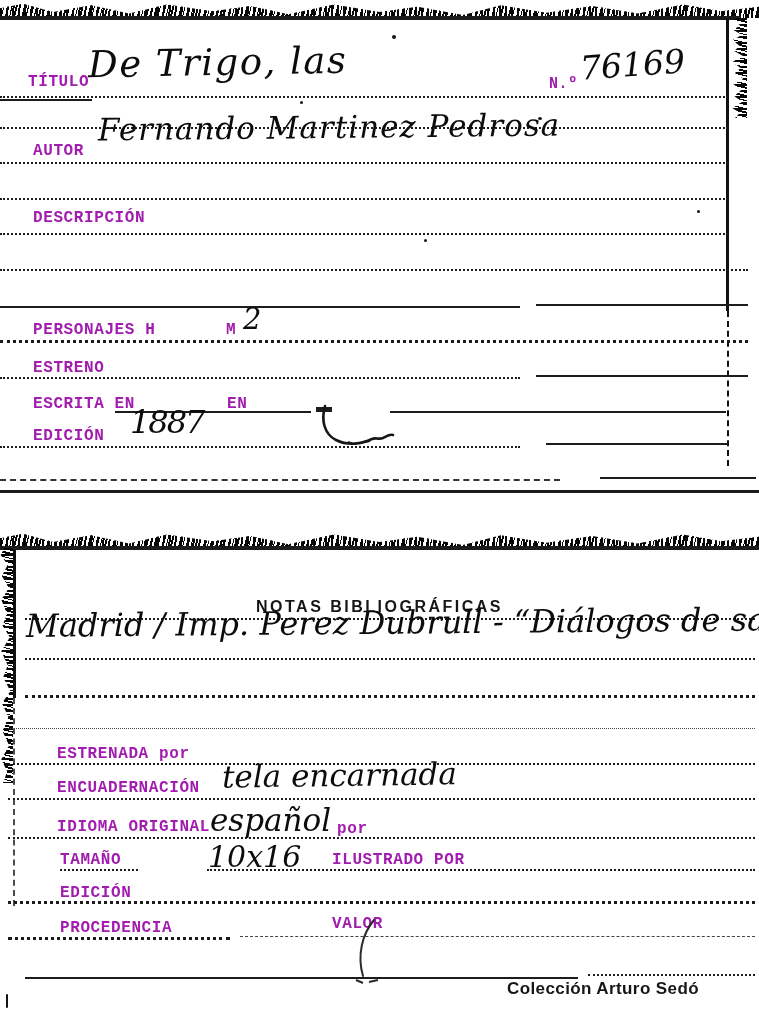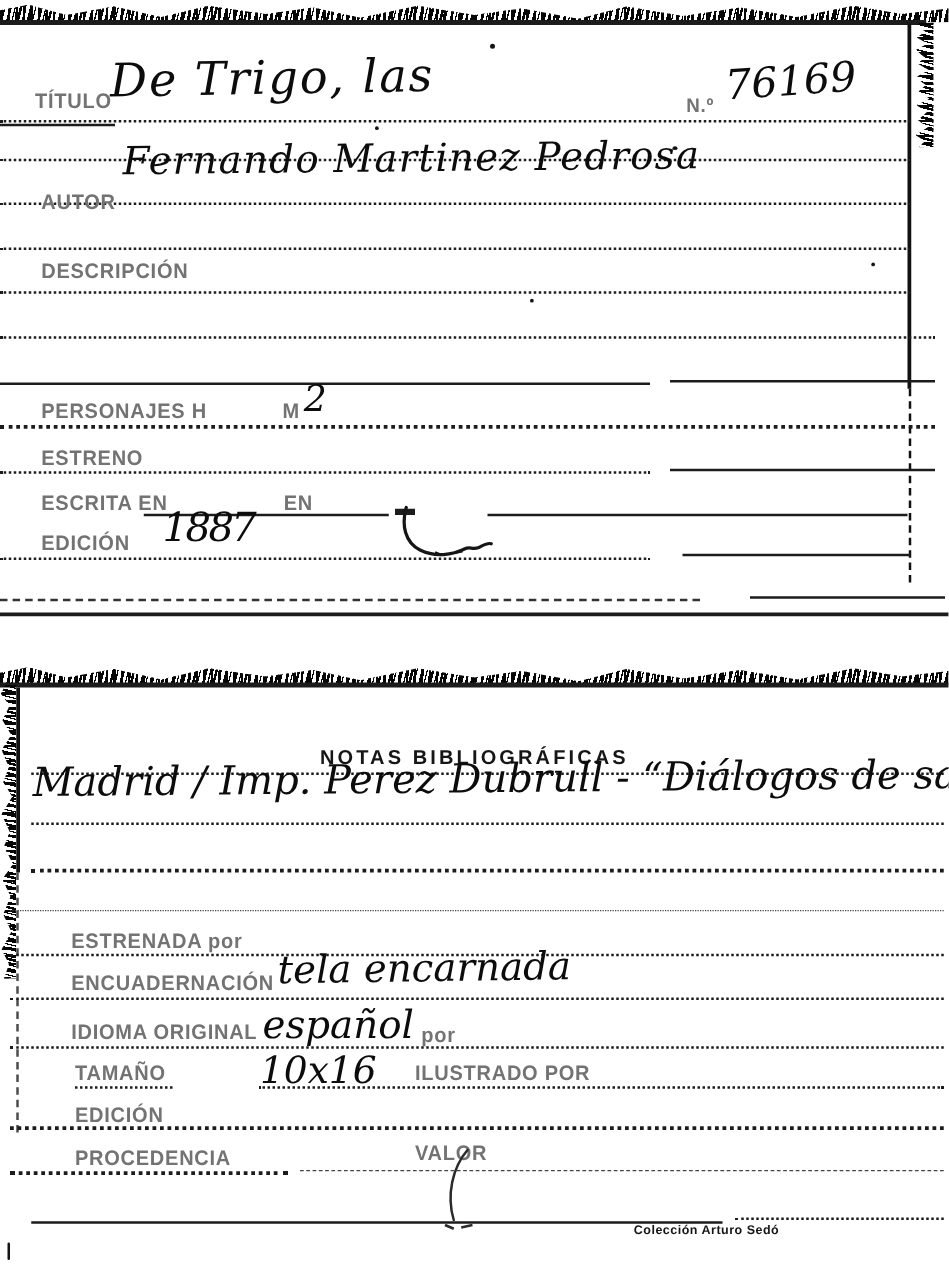--- a/index.html
+++ b/index.html
@@ -1,41 +1,41 @@
 <!DOCTYPE html>
 <html><head>
 <meta charset="utf-8">
 <style>
   html,body{margin:0;padding:0;background:#ffffff;}
   .page{position:relative;width:759px;height:1028px;background:#fff;overflow:hidden;
         font-family:"Liberation Sans",sans-serif;color:#141414;}
   .card{position:absolute;inset:0;}
   .label{position:absolute;font-weight:bold;font-size:16px;letter-spacing:0.6px;
-         color:#737373;white-space:nowrap;transform:scaleY(1.05);}
+         color:#a21caf;white-space:nowrap;transform:scaleY(1.05);font-family:Liberation Mono, monospace;}
   .label.sm{font-size:15px;}
   .hw{position:absolute;font-family:"DejaVu Serif",serif;font-style:italic;
       color:#0c0c0c;white-space:nowrap;line-height:1;}
   .rule{position:absolute;height:0;border-bottom:2px dotted #1c1c1c;}
   .rule.solid{border-bottom-style:solid;}
   .rule.dashed{border-bottom-style:dashed;}
   .rule.thin{border-bottom-width:1px;border-bottom-color:#444;}
   .rule.thick{border-bottom-width:3px;}
   .vline{position:absolute;width:0;border-left:3px solid #111;}
   .vline.dashed{border-left-style:dashed;border-left-width:2px;}
   .torn{position:absolute;
         background-image:
           repeating-linear-gradient(104deg,#060606 0 2px,transparent 2px 4px,#060606 4px 5px,transparent 5px 8px),
           repeating-linear-gradient(-87deg,#060606 0 2px,transparent 2px 6px);
         clip-path:polygon(0 35%,3% 5%,7% 60%,12% 15%,17% 70%,22% 10%,28% 55%,33% 20%,38% 75%,44% 10%,50% 60%,55% 25%,61% 80%,66% 15%,72% 65%,78% 20%,84% 70%,90% 10%,95% 55%,100% 25%,100% 100%,0 100%);}
   .torn.v{background-image:
           repeating-linear-gradient(14deg,#060606 0 2px,transparent 2px 4px,#060606 4px 5px,transparent 5px 8px),
           repeating-linear-gradient(-178deg,#060606 0 2px,transparent 2px 6px);
         clip-path:polygon(35% 0,5% 3%,60% 7%,15% 12%,70% 17%,10% 22%,55% 28%,20% 33%,75% 38%,10% 44%,60% 50%,25% 55%,80% 61%,15% 66%,65% 72%,20% 78%,70% 84%,10% 90%,55% 95%,25% 100%,100% 100%,100% 0);}
   .speck{position:absolute;background:#141414;border-radius:50%;}
-  .footer-stamp{position:absolute;font-weight:bold;font-size:10px;letter-spacing:0.4px;color:#161616;}
+  .footer-stamp{position:absolute;font-weight:bold;font-size:17px;letter-spacing:0.4px;color:#161616;}
   .heading{position:absolute;left:0;right:0;text-align:center;font-weight:bold;
            font-size:16px;letter-spacing:2.5px;color:#161616;}
   svg.scribble{position:absolute;overflow:visible;}
 </style>
 </head>
 <body>
 
 <div class="page">
 
   <div class="card">
@@ -62,21 +62,21 @@
     <div class="rule solid" style="left:316px;top:407px;width:16px;border-bottom-width:5px;"></div>
     <div class="rule solid" style="left:390px;top:411px;width:336px;"></div>
     <div class="rule" style="left:0;top:446px;width:520px;"></div>
     <div class="rule solid" style="left:546px;top:443px;width:182px;"></div>
     <div class="rule dashed" style="left:0;top:479px;width:560px;border-bottom-color:#333;"></div>
     <div class="rule solid" style="left:600px;top:477px;width:156px;"></div>
     <div class="rule solid" style="left:0;top:490px;width:759px;border-bottom-width:3px;"></div>
 
     <div class="label" style="left:28px;top:73px;">TÍTULO</div>
     <div class="label sm" style="left:549px;top:76px;">N.º</div>
-    <div class="label" style="left:33px;top:154px;">AUTOR</div>
+    <div class="label" style="left:33px;top:142px;">AUTOR</div>
     <div class="label" style="left:33px;top:209px;">DESCRIPCIÓN</div>
     <div class="label" style="left:33px;top:321px;">PERSONAJES H</div>
     <div class="label" style="left:226px;top:321px;">M</div>
     <div class="label" style="left:33px;top:359px;">ESTRENO</div>
     <div class="label" style="left:33px;top:395px;">ESCRITA EN</div>
     <div class="label" style="left:227px;top:395px;">EN</div>
     <div class="label" style="left:33px;top:427px;">EDICIÓN</div>
 
     <div class="hw" style="left:88px;top:44px;font-size:37px;letter-spacing:1.5px;transform:rotate(-1deg);">De Trigo, las</div>
     <div class="hw" style="left:580px;top:48px;font-size:33px;transform:rotate(-4deg);">76169</div>

